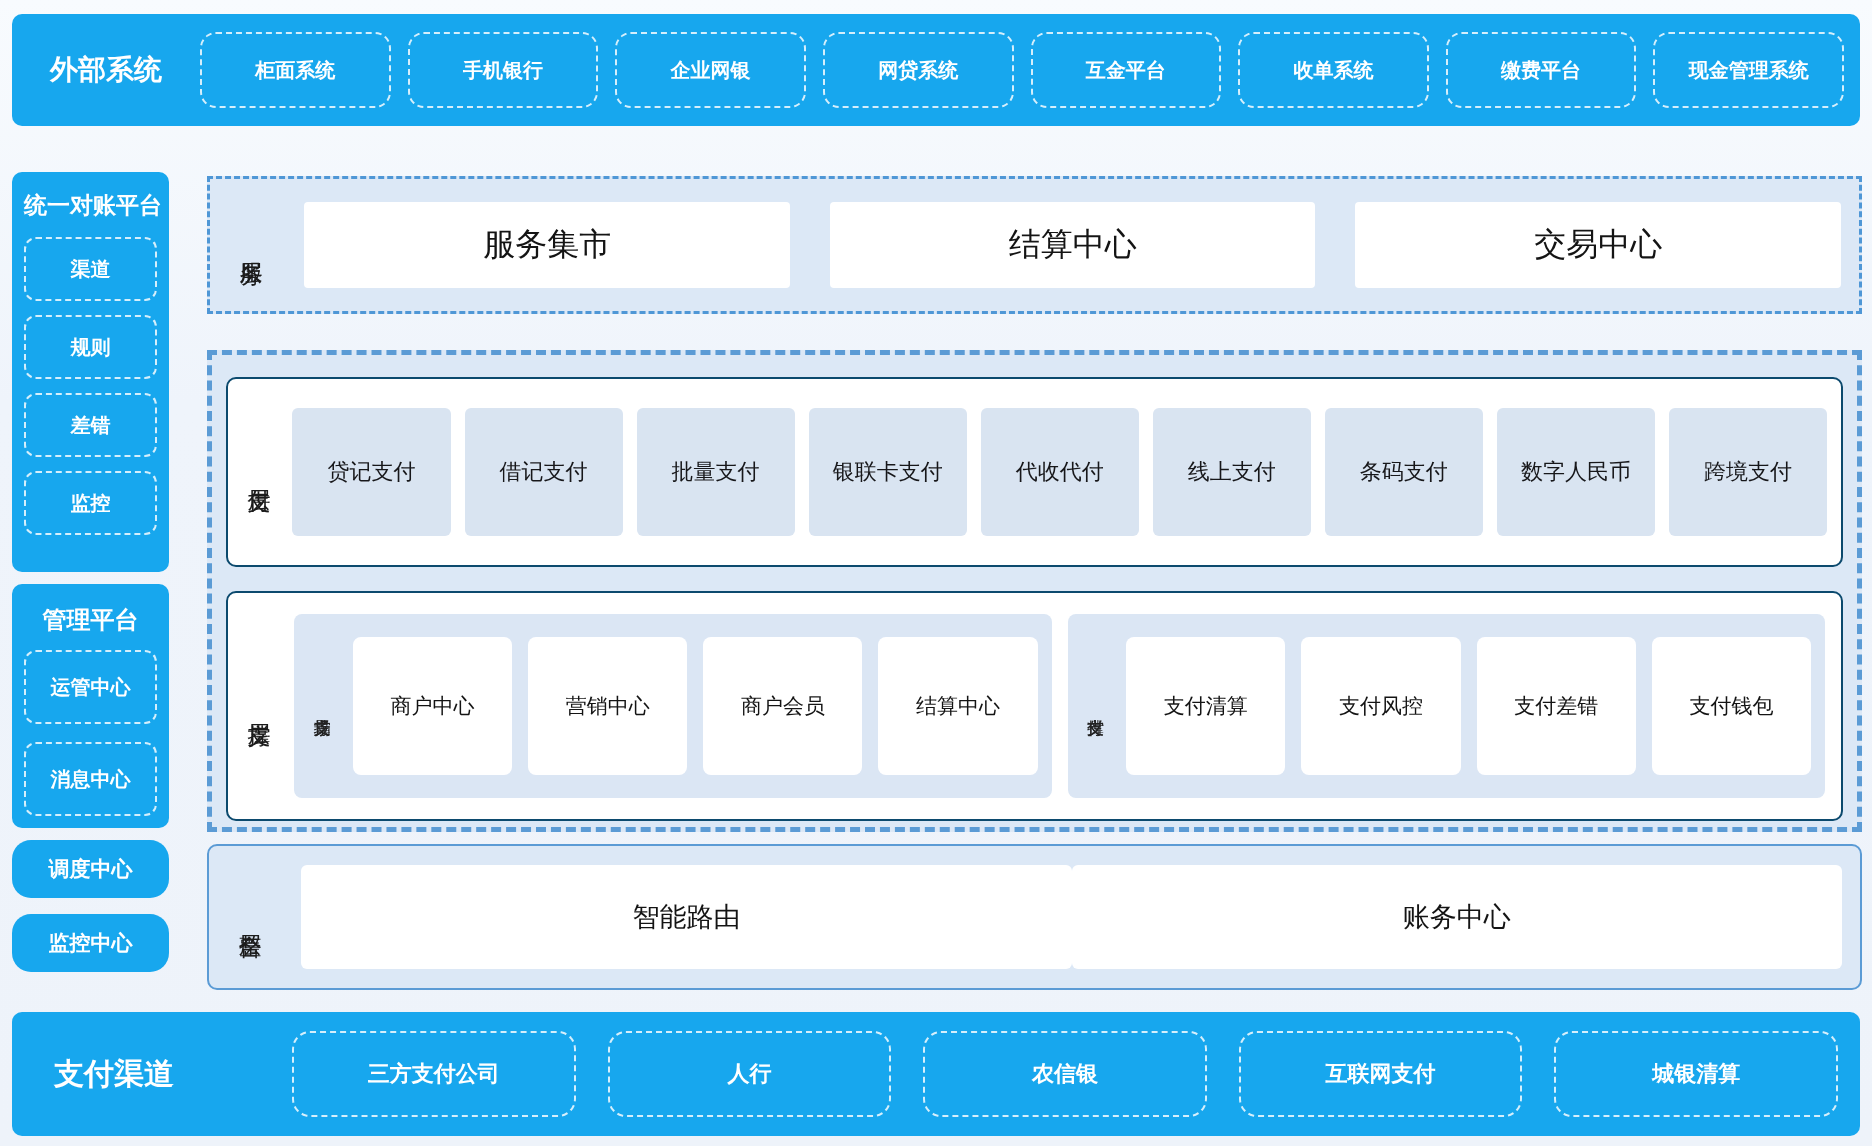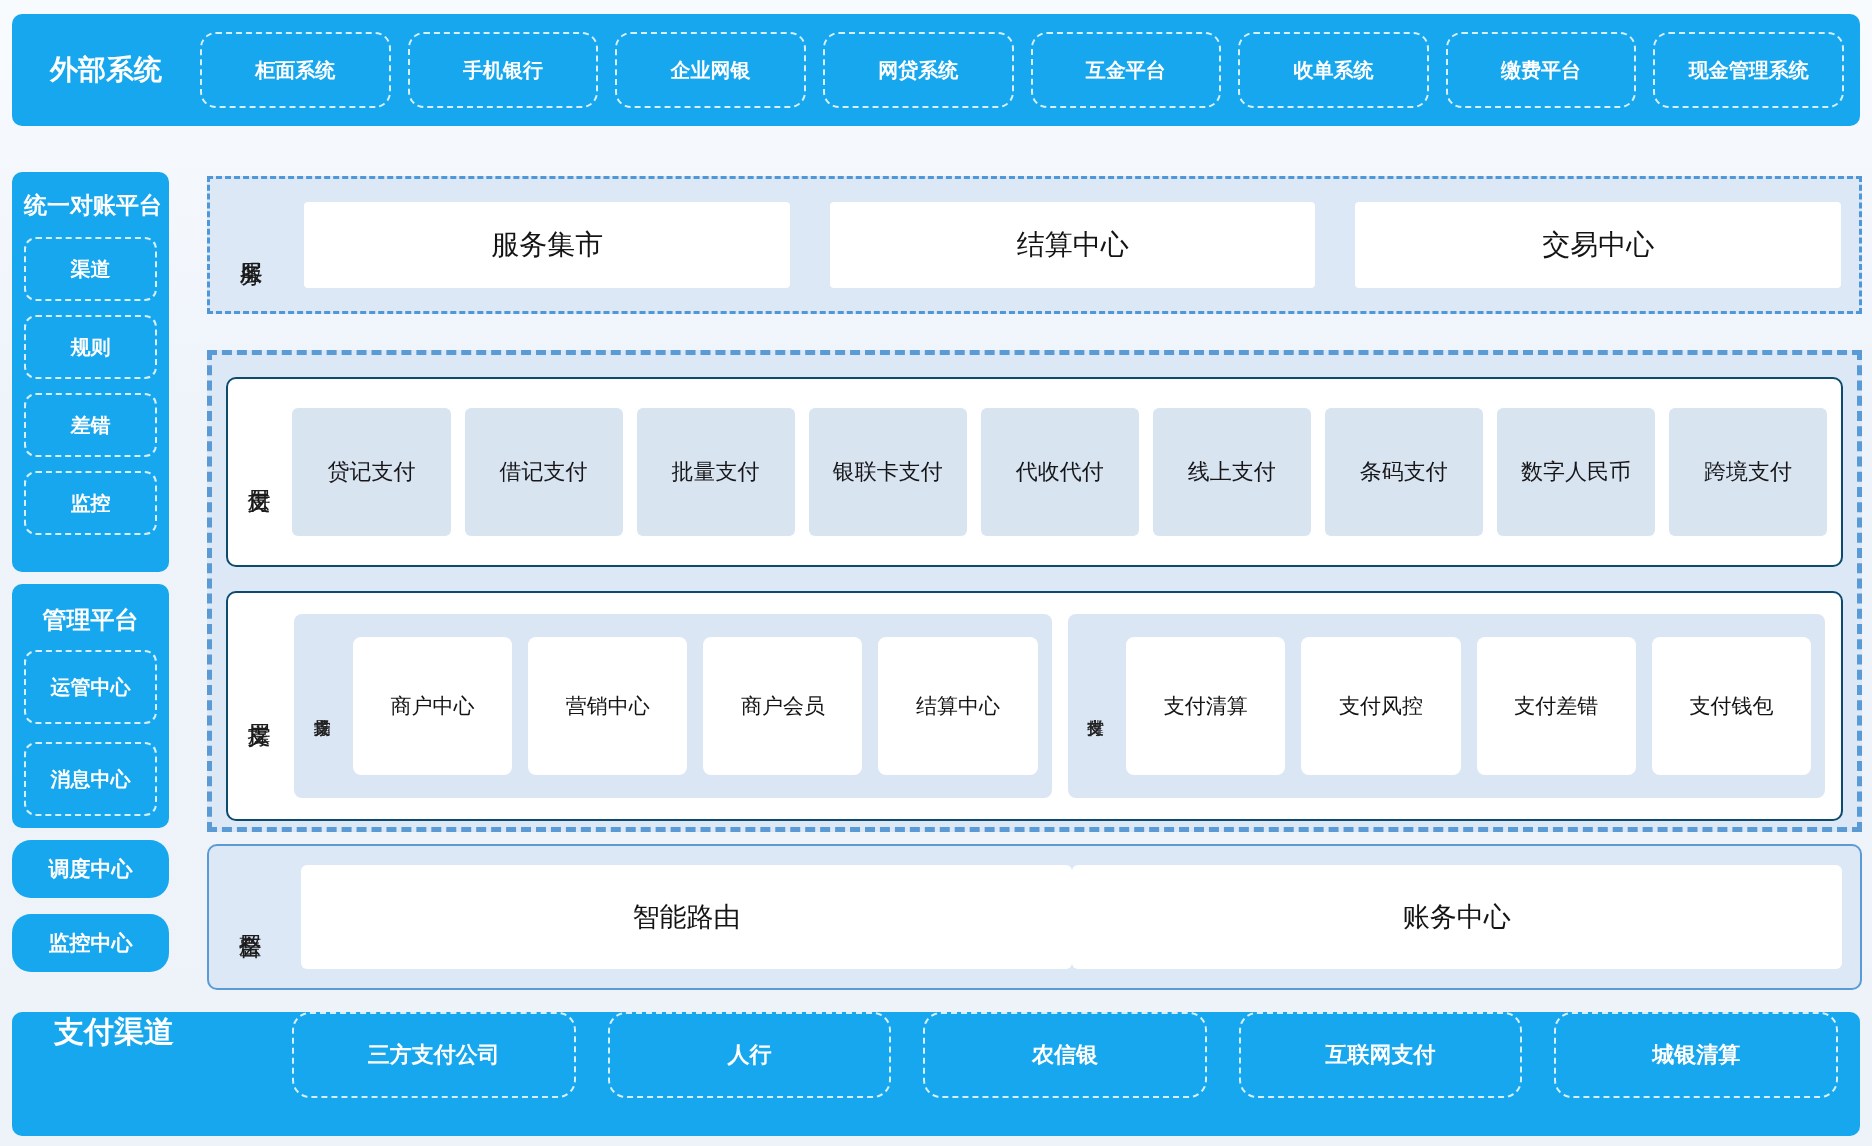--- a/index.html
+++ b/index.html
@@ -38,21 +38,21 @@
 
   
   .main { position:absolute; left:207px; top:176px; width:1655px; }
   .layer-label { writing-mode:vertical-lr; text-orientation:upright;
                  font-size:23px; color:#1b1b1b; line-height:1.15; flex:none; }
   .service-layer { height:138px; box-sizing:border-box; background:#dce8f6;
                    border:3px dashed #4f97d6; display:flex; align-items:center;
                    padding:0 18px 0 28px; gap:40px; }
   .service-box { flex:1; height:86px; background:#fff; border-radius:4px;
                  display:flex; align-items:center; justify-content:center;
-                 font-size:28px; color:#141414; }
+                 font-size:32px; color:#141414; }
 
   .core { margin-top:36px; height:482px; box-sizing:border-box; background:#dce8f6;
           border:5px dashed #5b9bd5; padding:22px 14px 14px; }
   .solid-box { border:2px solid #0c4a6e; border-radius:10px; background:#fff;
                box-sizing:border-box; display:flex; align-items:center; }
   .payment-box { height:190px; padding:0 14px 0 12px; gap:14px; }
   .payment-box .layer-label { margin:0 6px; }
   .pay-item { flex:1; height:128px; background:#d9e4f1; border-radius:6px;
               display:flex; align-items:center; justify-content:center;
               font-size:22px; color:#17171a; }
@@ -70,21 +70,21 @@
   .integration { margin-top:12px; height:146px; box-sizing:border-box;
                  background:#dce8f6; border:2px solid #5b9bd5; border-radius:10px;
                  display:flex; align-items:center; padding:0 18px 0 28px; gap:22px; }
   .integration .layer-label { margin-right:16px; }
   .int-box { flex:1; height:104px; background:#fff; border-radius:6px;
              display:flex; align-items:center; justify-content:center;
              font-size:27px; color:#141414; }
 
   
   .bottom-bar { position:absolute; left:12px; top:1012px; width:1848px; height:124px;
-                border-radius:10px; display:flex; align-items:flex-start;
+                border-radius:10px; display:flex; align-items:center;
                 padding:0 22px 0 42px; box-sizing:border-box; }
   .bottom-title { flex:none; width:238px; font-size:30px; font-weight:bold; }
   .bottom-items { flex:1; display:flex; gap:32px; height:86px; }
   .bottom-items .dash-white { font-size:22px; border-radius:18px; }
 </style>
 </head>
 <body>
 
 <div class="page">
 

